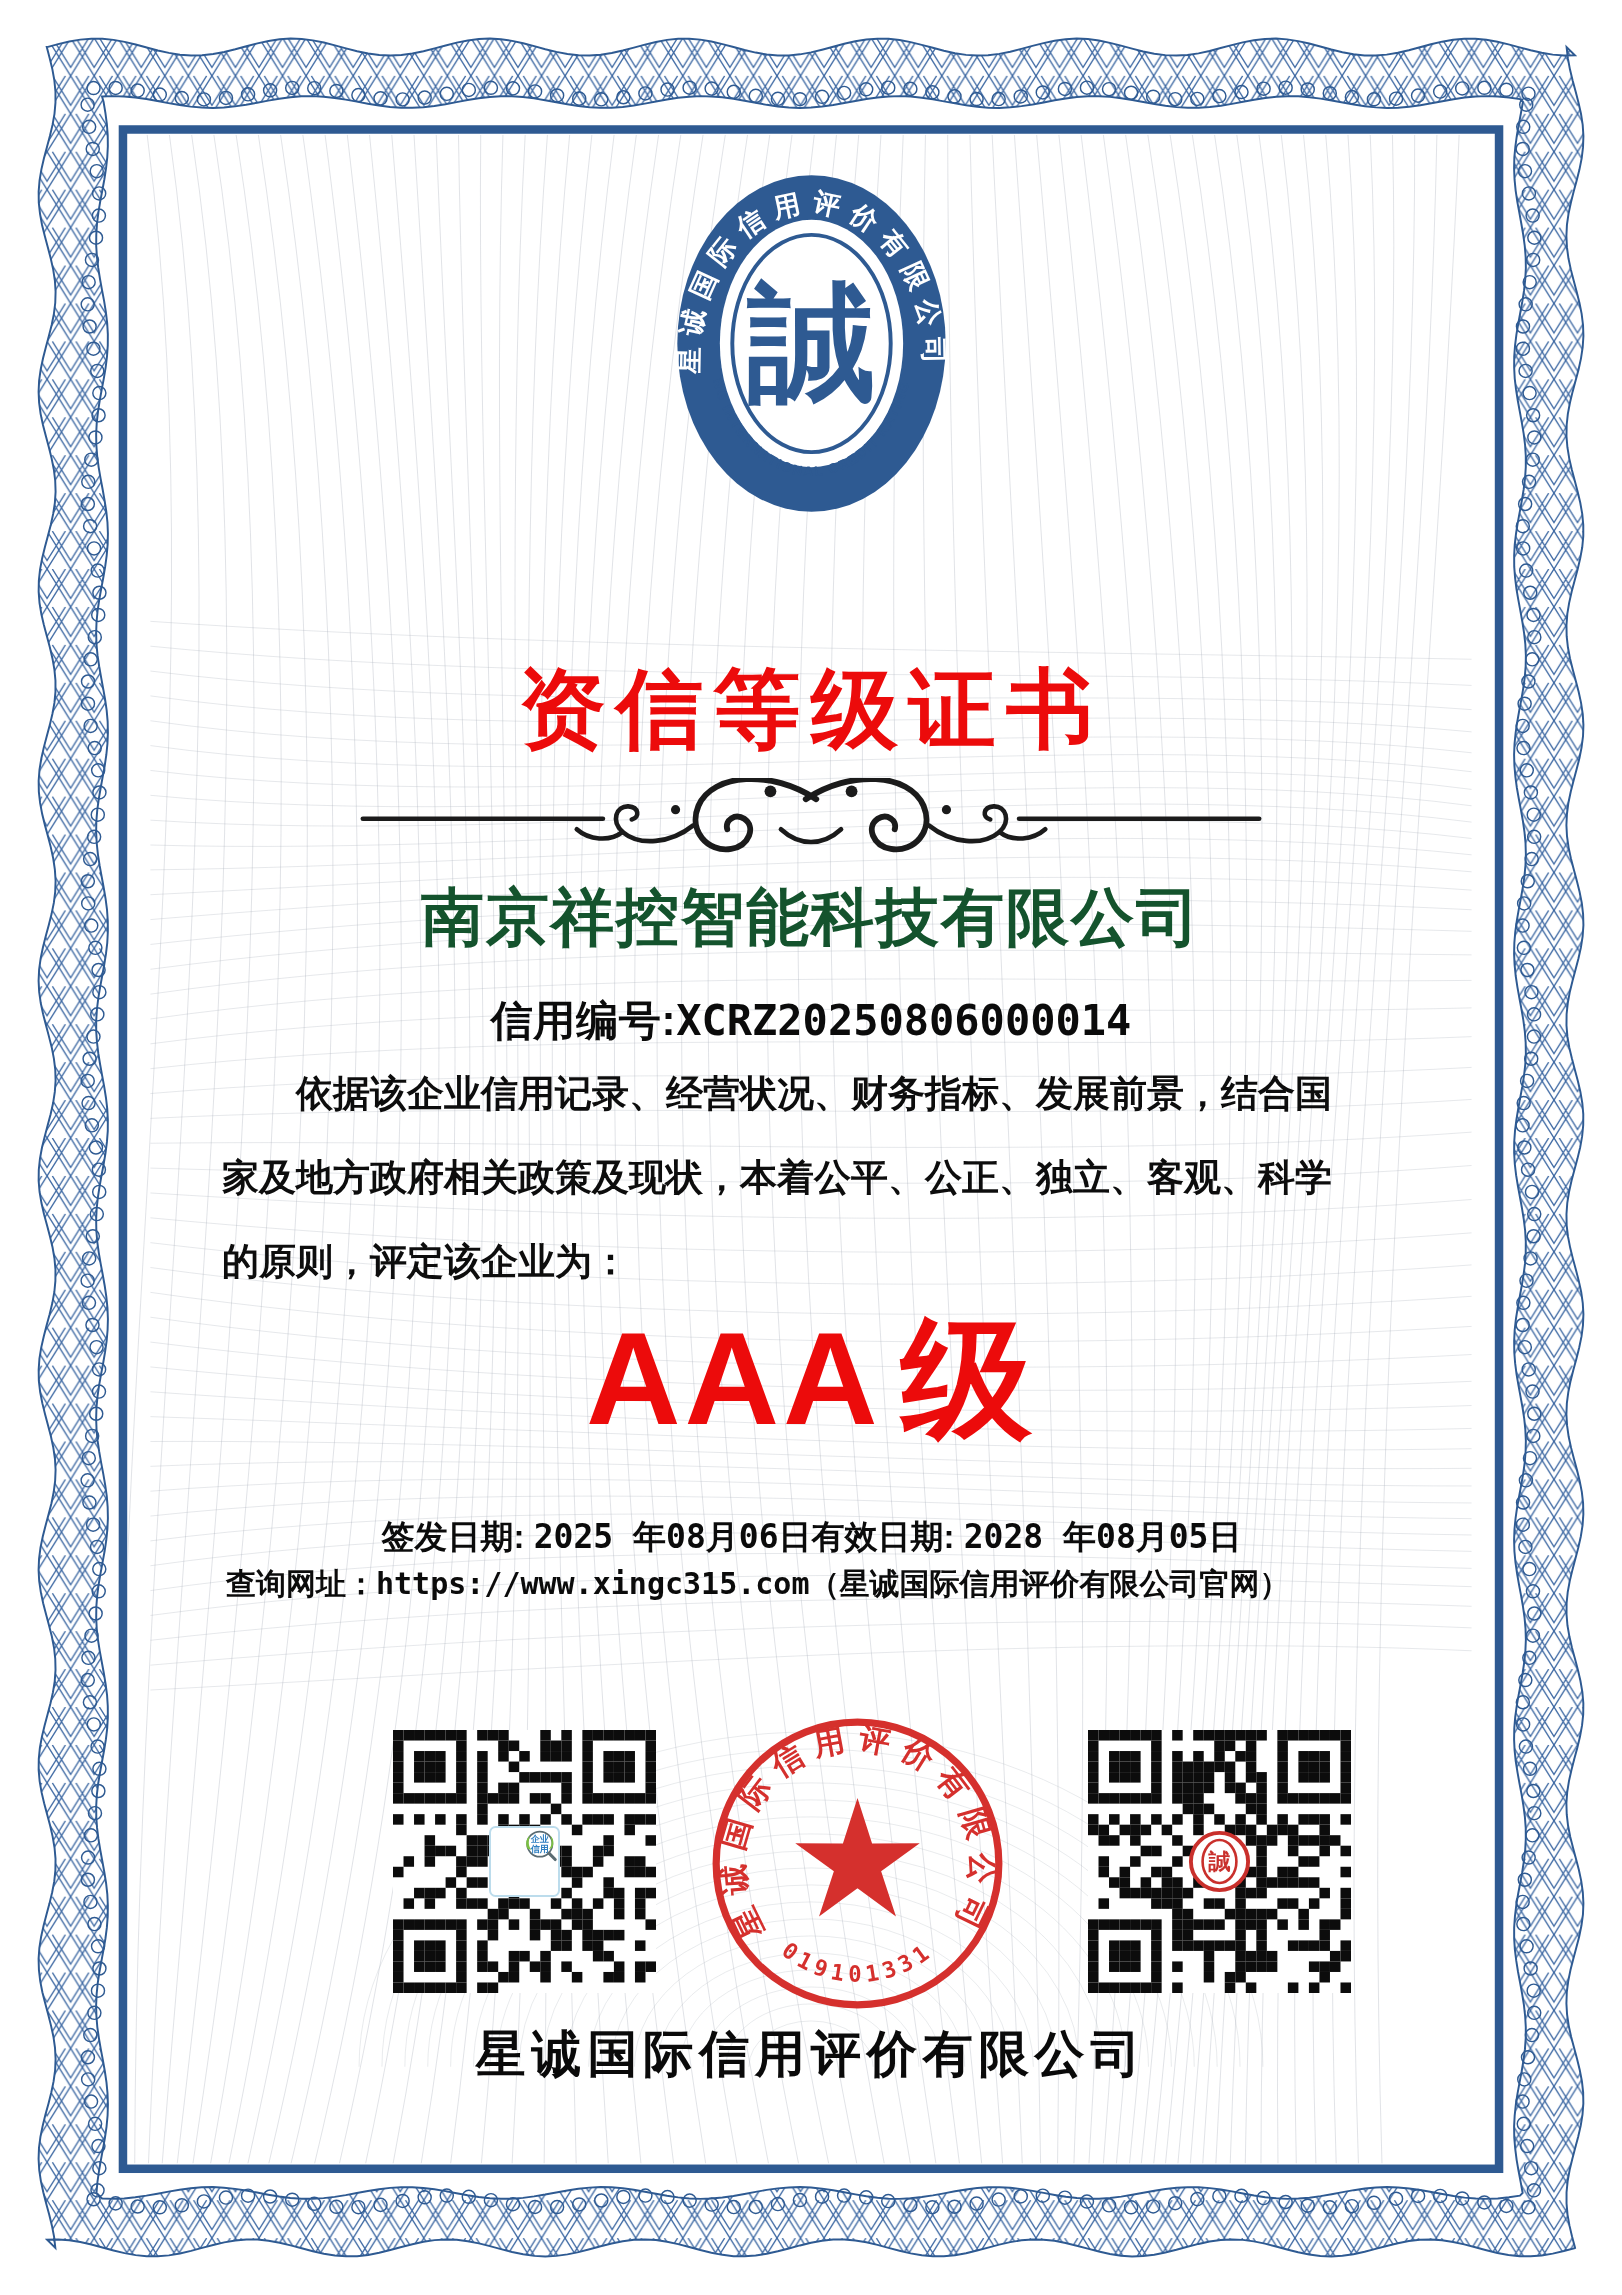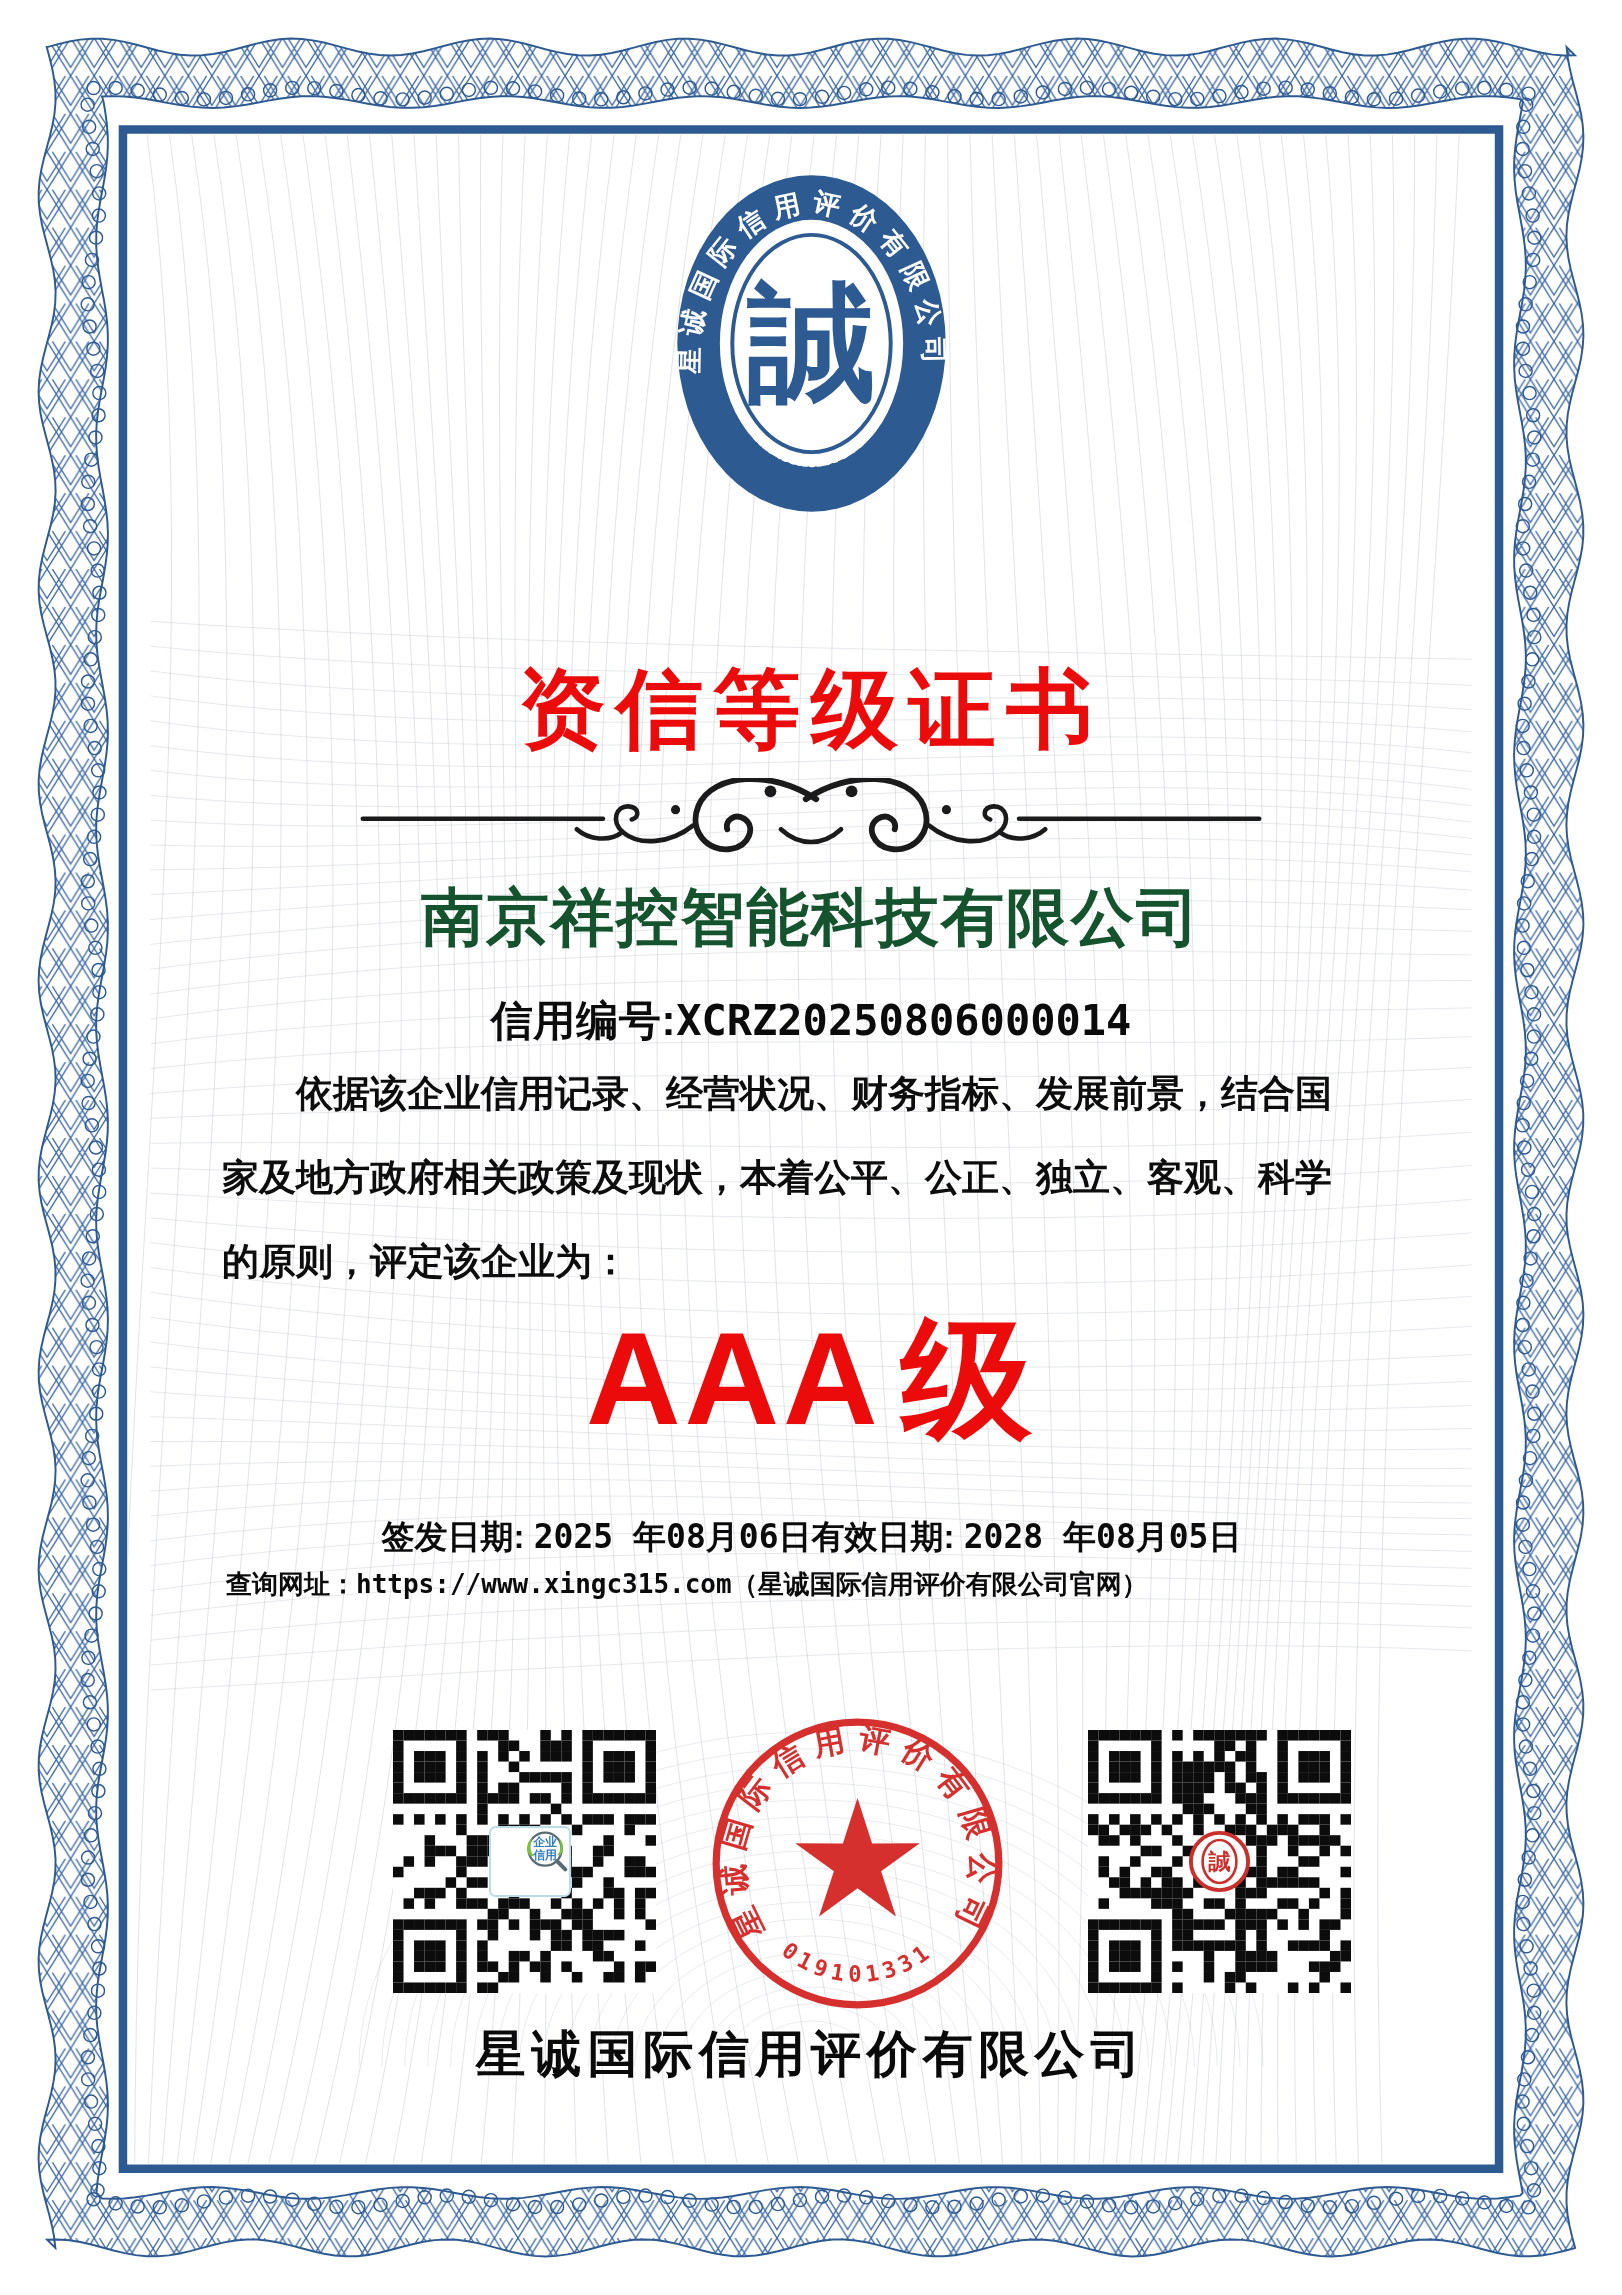--- a/index.html
+++ b/index.html
@@ -23,30 +23,30 @@
 
   .body-text{left:222px;top:1052px;width:1181px;font-size:37px;font-weight:600;color:#0d0d0d;}
   .body-text .bline{height:84px;line-height:84px;white-space:nowrap;}
   .body-text .bline:first-child{text-indent:2em;}
 
   .rating{top:1292px;font-size:131px;font-weight:900;color:#ec0b0b;letter-spacing:3.9px;}
   .rating .sfx{margin-left:19.6px;}
 
   .dates-row{left:226px;top:1515px;width:1171px;display:flex;justify-content:center;
              font-size:33px;font-weight:700;color:#0b0b0b;}
-  .urls{left:226px;top:1562px;width:1243px;font-size:26px;font-weight:700;color:#0b0b0b;}
+  .urls{left:226px;top:1562px;width:1243px;font-size:30px;font-weight:700;color:#0b0b0b;}
   .urls .uline{height:44px;line-height:44px;white-space:nowrap;}
   .mono{font-family:"DejaVu Sans Mono","Liberation Mono",monospace;font-weight:700;}
 
   .qr{position:absolute;width:263px;height:263px;background:#ffffff;}
   .qr svg{width:100%;height:100%;}
   #qr-left{left:393px;top:1730px;}
   #qr-right{left:1088px;top:1730px;}
 
-  .badge-left{position:absolute;left:489px;top:1826px;width:82px;height:71px;background:#ffffff;
+  .badge-left{position:absolute;left:489px;top:1826px;width:71px;height:71px;background:#ffffff;
               border:2.6px solid #bcdcec;border-radius:6.5px;box-sizing:border-box;padding-left:32px;}
   .badge-right{position:absolute;left:1187px;top:1829px;width:65px;height:65px;}
 
   .seal-svg{position:absolute;left:707px;top:1713px;width:301px;height:301px;}
   .seal-cn{font-size:47px;font-weight:bold;letter-spacing:17px;fill:#d5302d;}
   .seal-num{font-size:34px;font-weight:bold;letter-spacing:8px;fill:#d5302d;
             font-family:"DejaVu Sans Mono","Liberation Mono",monospace;}
 
   .footer{top:2021px;font-size:50px;font-weight:600;letter-spacing:5.9px;color:#0a0a0a;
           font-family:"Liberation Serif","DejaVu Serif",serif;}

